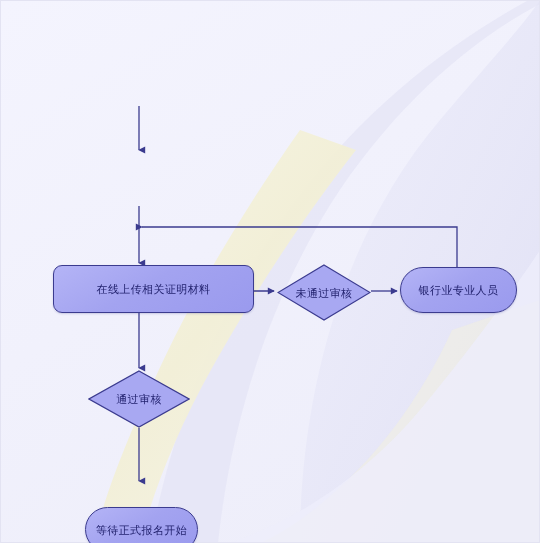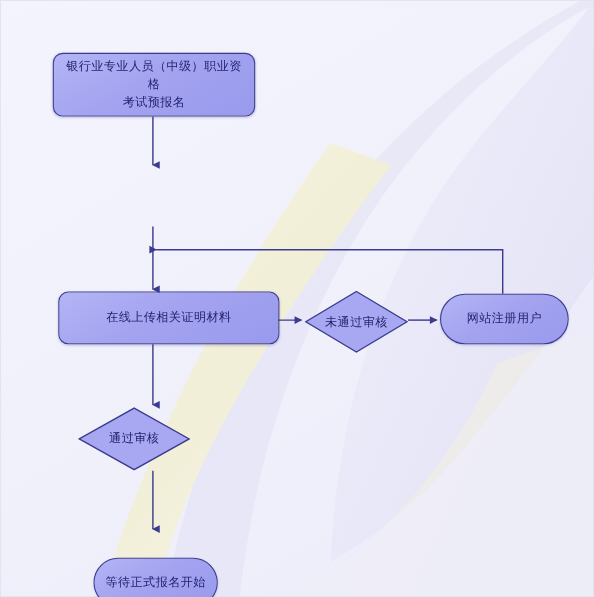--- a/index.html
+++ b/index.html
@@ -140,42 +140,38 @@
       <line x1="371" y1="291" x2="397" y2="291" marker-end="url(#arrowRight)"></line>
 
       <path d="M 457 267 L 457 227 L 142 227" marker-end="url(#arrowLeft)"></path>
 
       <line x1="139" y1="313" x2="139" y2="368" marker-end="url(#arrowDown)"></line>
 
       <line x1="139" y1="428" x2="139" y2="481" marker-end="url(#arrowDown)"></line>
     </g>
   </svg>
 
-  <div class="node box" style="left:48px; top:48px; width:184px; height:58px;">
-    <span class="label">银行业专业人员（中级）职业资格
-考试预报名</span>
-  </div>
 
 
   <div class="node box" style="left:53px; top:265px; width:201px; height:48px;">
     <span class="label">在线上传相关证明材料</span>
   </div>
 
   <div class="node diamond" style="left:277px; top:264px; width:94px; height:57px;">
     <svg class="dia-shape" viewBox="0 0 94 57" preserveAspectRatio="none" xmlns="http://www.w3.org/2000/svg">
       <polygon points="47,1 93,28.5 47,56 1,28.5" fill="#a8a8f2" stroke="#3b3b8f" stroke-width="1.2"></polygon>
     </svg>
     <span class="label dia-label">未通过审核</span>
   </div>
 
   <div class="node stadium" style="left:400px; top:267px; width:117px; height:46px;">
-    <span class="label">网站注册用户</span>
+    <span class="label">银行业专业人员</span>
   </div>
 
-  <div class="node diamond" style="left:71px; top:370px; width:102px; height:58px;">
+  <div class="node diamond" style="left:88px; top:370px; width:102px; height:58px;">
     <svg class="dia-shape" viewBox="0 0 102 58" preserveAspectRatio="none" xmlns="http://www.w3.org/2000/svg">
       <polygon points="51,1 101,29 51,57 1,29" fill="#a8a8f2" stroke="#3b3b8f" stroke-width="1.2"></polygon>
     </svg>
     <span class="label dia-label">通过审核</span>
   </div>
 
   <div class="node stadium" style="left:85px; top:483px; width:113px; height:45px;margin-top:24px;">
     <span class="label">等待正式报名开始</span>
   </div>
 

